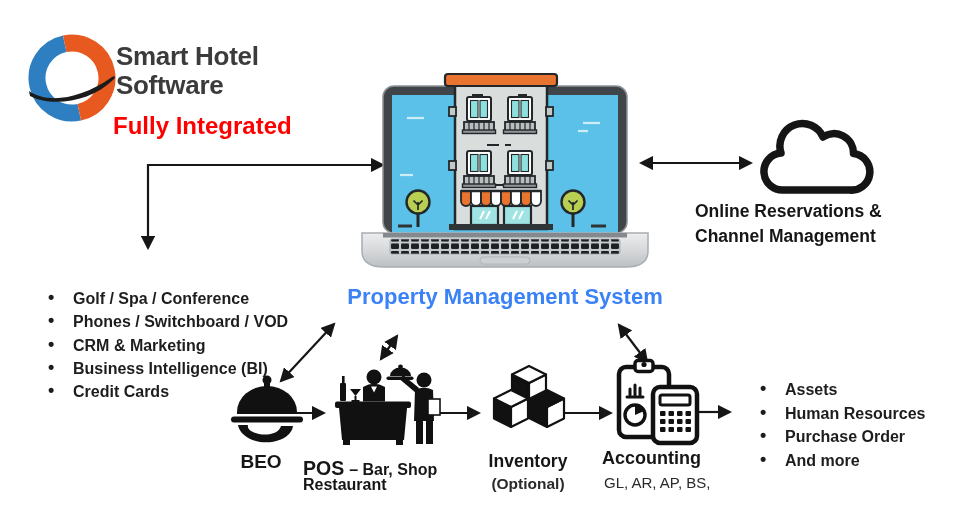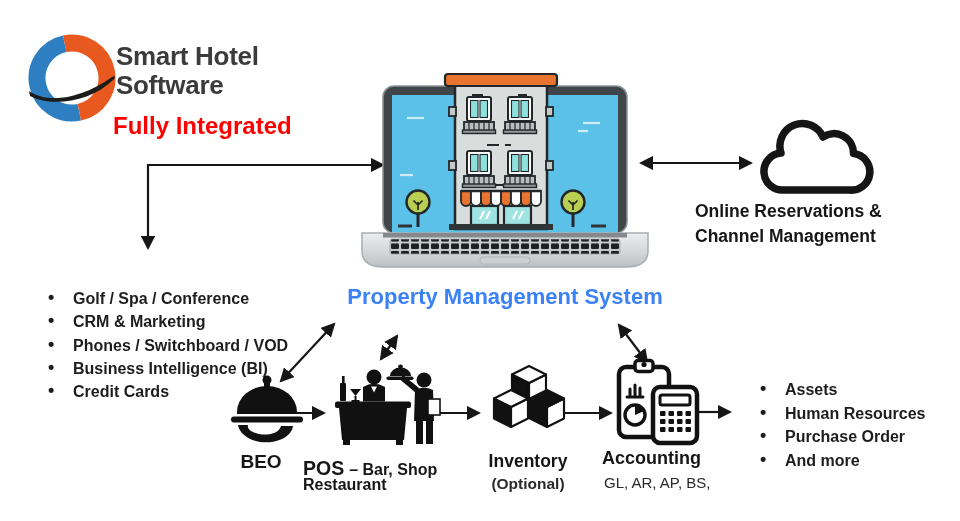--- a/index.html
+++ b/index.html
@@ -175,22 +175,22 @@
   <svg class="abs" style="left:750px;top:102px" width="128" height="106" viewBox="0 0 128 106">
     <path d="M34 88 A18.5 18.5 0 0 1 31 51 A22.5 22.5 0 0 1 73 35 A19.5 19.5 0 0 1 103.5 51.5 A17.5 17.5 0 0 1 99.5 88 Z" fill="#ffffff" stroke="#151515" stroke-width="7.5" stroke-linejoin="round"></path>
   </svg>
   <div class="abs cloud-label">
     <div>Online Reservations &amp;</div>
     <div>Channel Management</div>
   </div>
 
   <ul class="abs bullets left-list">
     <li>Golf / Spa / Conference</li>
+    <li>Phones / Switchboard / VOD</li>
     <li>CRM &amp; Marketing</li>
-    <li>Phones / Switchboard / VOD</li>
     <li>Business Intelligence (BI)</li>
     <li>Credit Cards</li>
   </ul>
 
   <ul class="abs bullets right-list">
     <li>Assets</li>
     <li>Human Resources</li>
     <li>Purchase Order</li>
     <li>And more</li>
   </ul>

